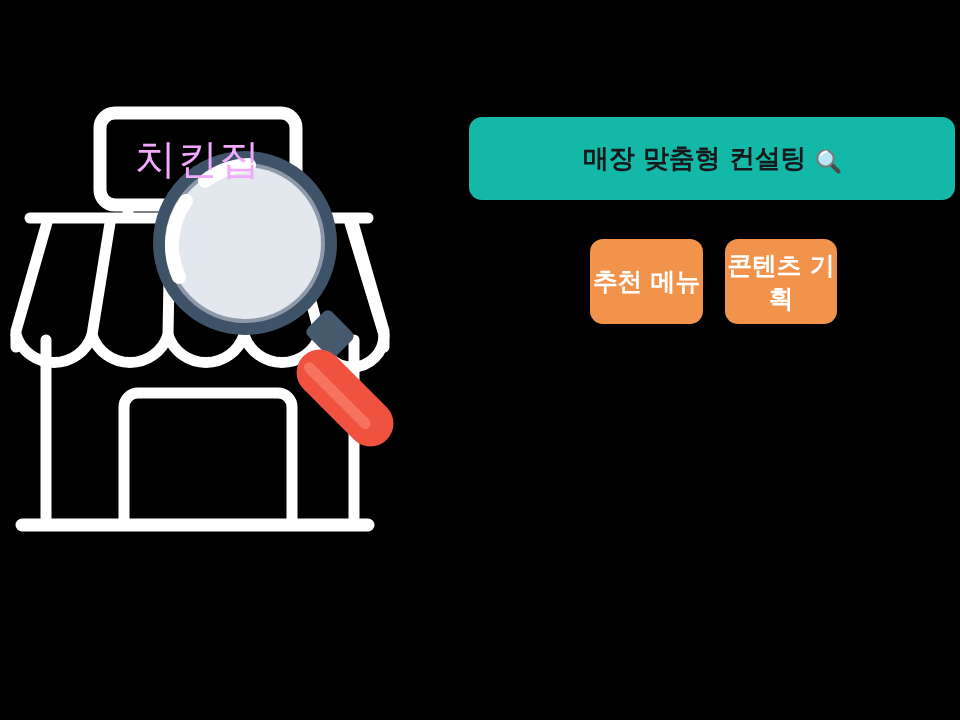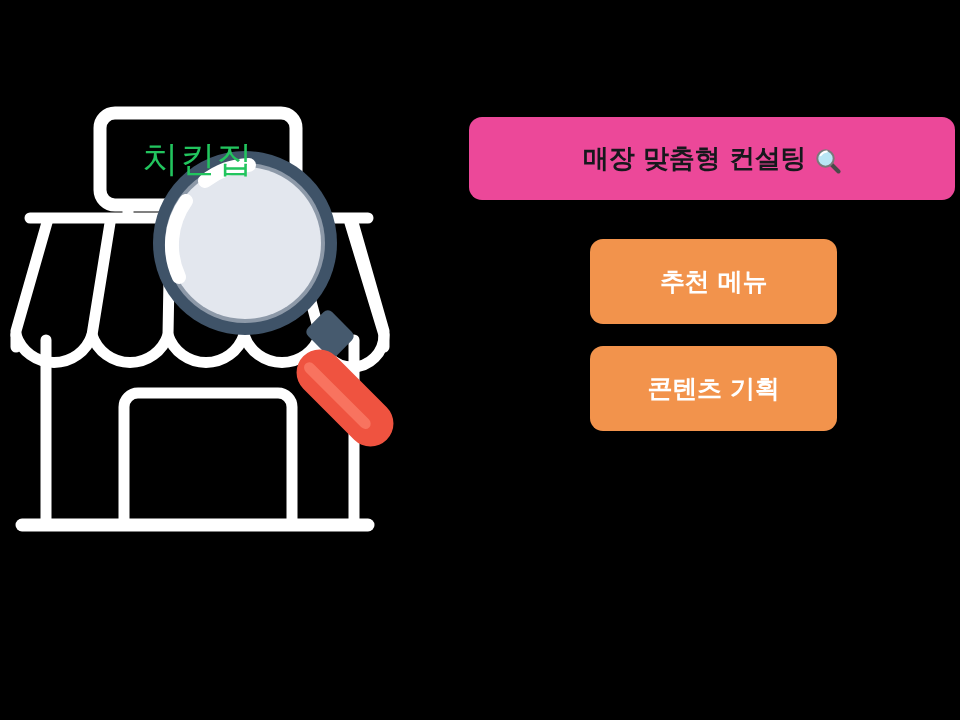--- a/index.html
+++ b/index.html
@@ -38,22 +38,22 @@
 
   .shop-sign-text {
     position: absolute;
     left: 100px;
     top: 113px;
     width: 196px;
     height: 92px;
     display: flex;
     align-items: center;
     justify-content: center;
-    color: #22c55e;
-    font-size: 36px;
+    color: #f0abfc;
+    font-size: 41px;
     font-weight: 400;
     letter-spacing: 1px;
     font-family: "DejaVu Sans", "Liberation Sans", sans-serif;
     pointer-events: none;
   }
 
   
   #right-panel {
     position: absolute;
     left: 469px;
@@ -61,21 +61,21 @@
     width: 486px;
     height: 430px;
   }
 
   #header-card {
     position: absolute;
     left: 0px;
     top: 0px;
     width: 486px;
     height: 83px;
-    background: #ec4899;
+    background: #14b8a6;
     border-radius: 13px;
     display: flex;
     align-items: center;
     justify-content: center;
     box-sizing: border-box;
   }
   #header-title {
     color: #16181c;
     font-size: 26px;
     font-weight: bold;
@@ -93,21 +93,21 @@
     position: relative;
     top: 2px;
   }
 
   #button-list {
     position: absolute;
     left: 121px;
     top: 122px;
     width: 247px;
     display: flex;
-    flex-direction: column;
+    flex-direction: row;
     gap: 22px;
   }
   .action-button {
     width: 247px;
     height: 85px;
     background: #f2934c;
     border: none;
     border-radius: 13px;
     color: #ffffff;
     font-size: 25px;

